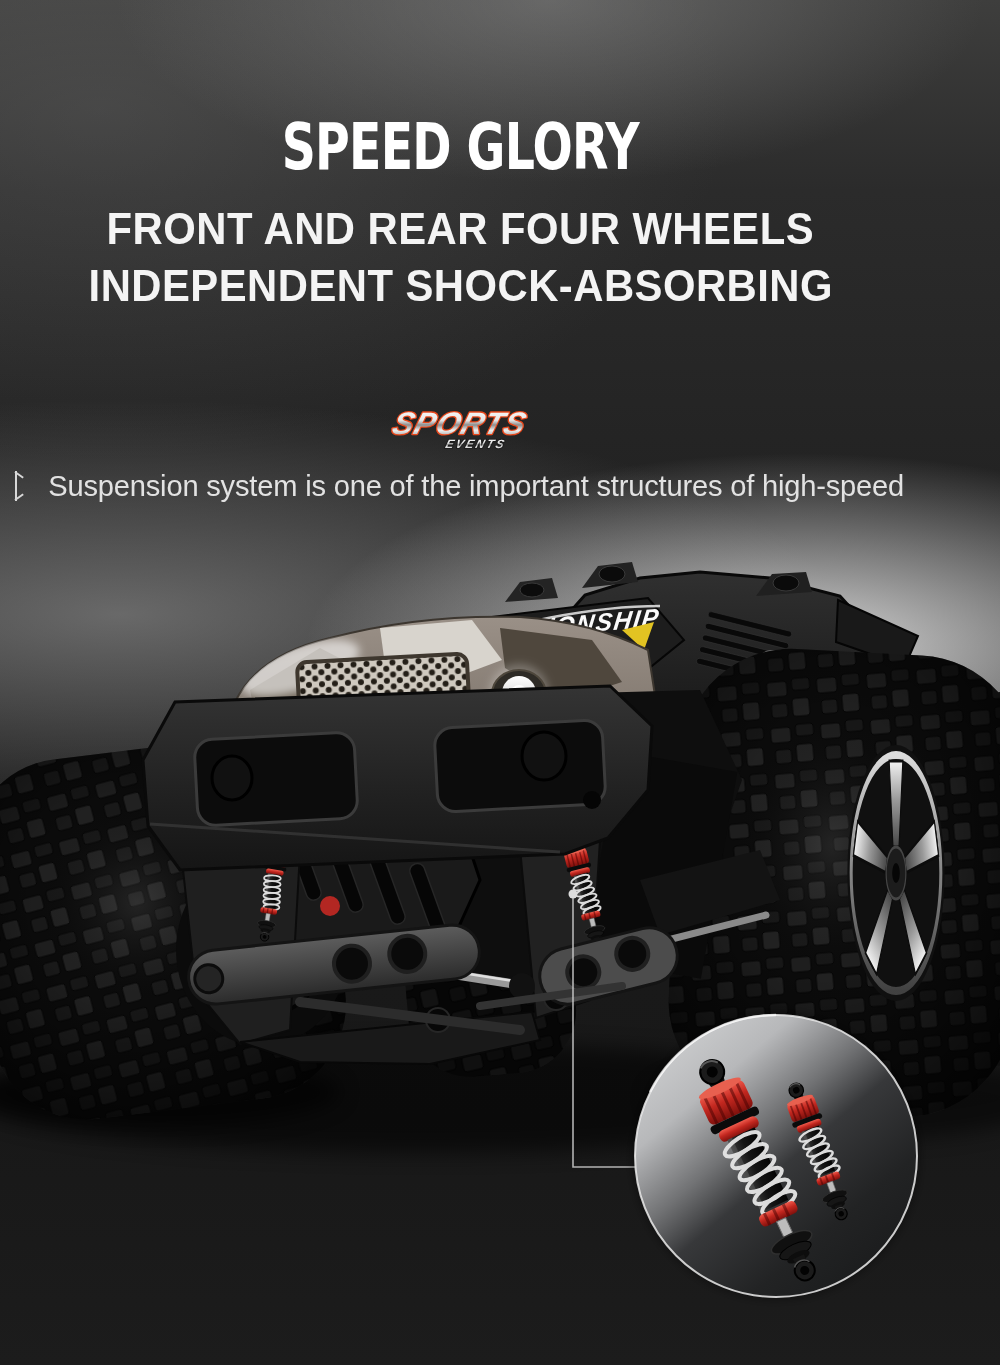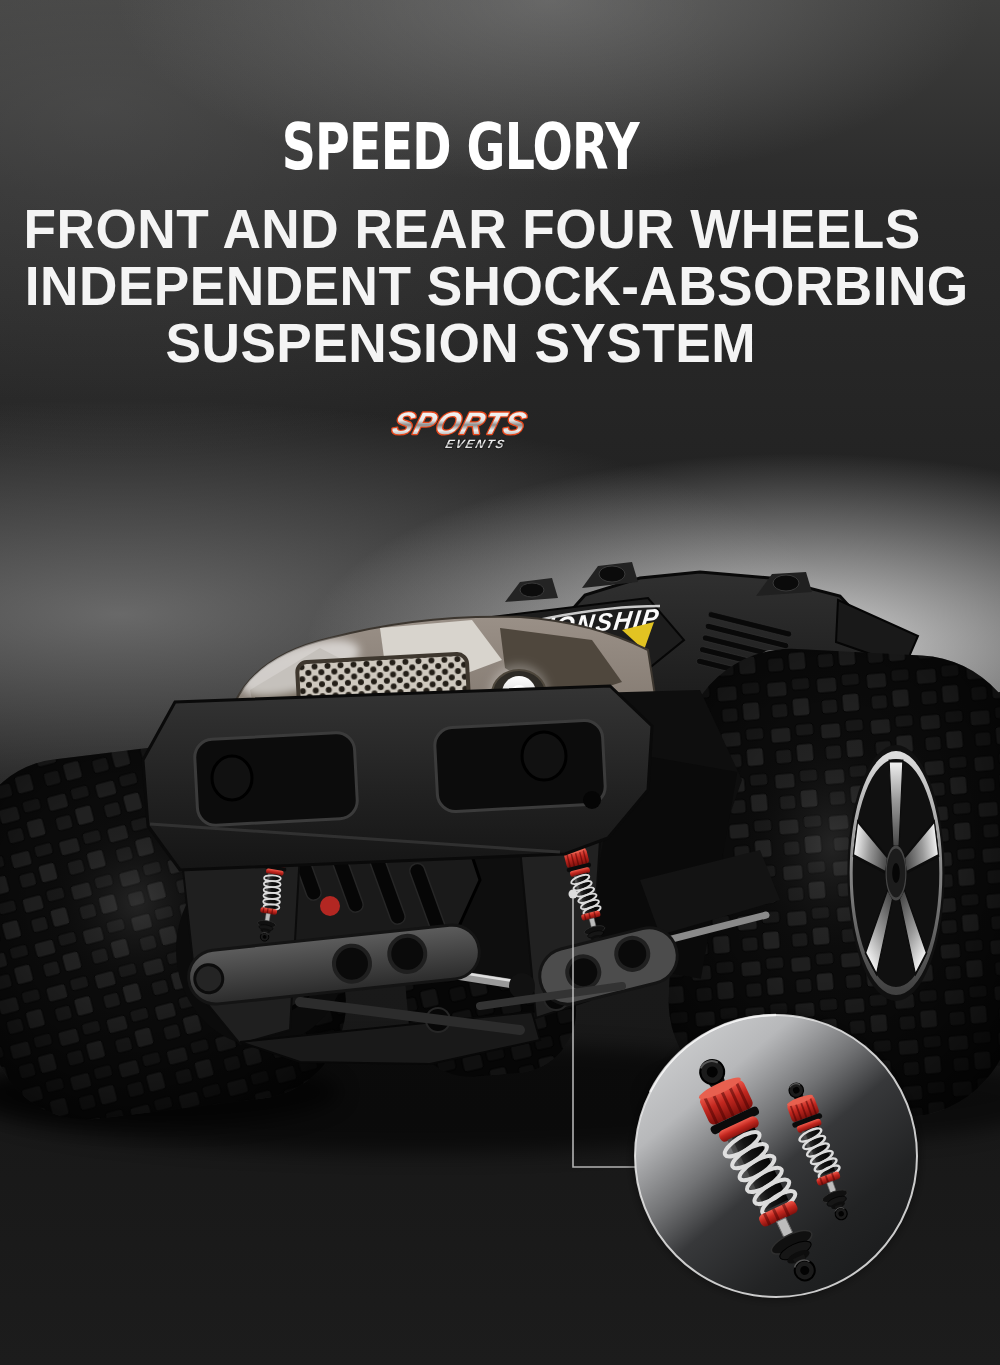--- a/index.html
+++ b/index.html
@@ -8,21 +8,21 @@
     background:
       radial-gradient(ellipse 760px 300px at 80% 47.5%, rgba(228,228,228,.95), rgba(228,228,228,0) 65%),
       radial-gradient(ellipse 1100px 330px at 12% 45%, rgba(165,165,165,.55), rgba(165,165,165,0) 65%),
       radial-gradient(ellipse 620px 260px at 55% 0%, rgba(150,150,150,.45), rgba(150,150,150,0) 70%),
       radial-gradient(ellipse 900px 500px at 10% 8%, rgba(110,110,110,.35), rgba(110,110,110,0) 70%),
       linear-gradient(180deg,#3e3e3d 0%,#2b2b2b 14%,#242424 32%,#202020 45%,#1a1a1a 62%,#181818 82%,#1c1c1c 100%);
   }
   .txt{position:absolute;left:0;width:921px;text-align:center;color:#fff;z-index:3;}
   #title{top:110px;font-family:"DejaVu Sans",sans-serif;font-size:64px;font-weight:800;letter-spacing:-1px;}
   #title .squeeze{display:inline-block;transform:scaleX(.74);transform-origin:50% 50%;white-space:nowrap;}
-  #heading{top:200px;font-size:56px;font-weight:bold;line-height:57px;letter-spacing:.5px;color:#f4f4f4;}
+  #heading{top:200px;font-size:44px;font-weight:bold;line-height:57px;letter-spacing:.5px;color:#f4f4f4;}
   #heading .squeeze{display:inline-block;transform:scaleX(.95);transform-origin:50% 50%;white-space:nowrap;}
   #logo{top:402px;height:56px;}
   #desc{top:468px;font-size:30px;line-height:35px;color:#e2e2e2;letter-spacing:-.2px;}
   #desc .squeeze{display:inline-block;transform:scaleX(.97);transform-origin:50% 50%;white-space:nowrap;}
   .bracket{display:inline-block;position:relative;width:12px;height:30px;vertical-align:-5px;margin:0 10px;}
   .bracket i{position:absolute;top:0;bottom:0;width:2px;background:#d8d8d8;}
   .bracket u{position:absolute;width:10px;height:2px;background:#d8d8d8;}
   .bracket.open i{left:2px;} .bracket.open u{left:2px;}
   .bracket.open u.t{top:0;transform-origin:0 50%;transform:rotate(35deg);}
   .bracket.open u.b{bottom:0;transform-origin:0 50%;transform:rotate(-35deg);}
@@ -403,21 +403,20 @@
     </g>
   </svg>
 
   <div id="title" class="txt">
     <span class="squeeze">SPEED GLORY</span>
   </div>
 
   <div id="heading" class="txt">
     <div><span class="squeeze">FRONT AND REAR FOUR WHEELS</span></div>
     <div><span class="squeeze">INDEPENDENT SHOCK-ABSORBING</span></div>
-    <div><span class="squeeze">SUSPENSION SYSTEM</span></div>
   </div>
 
   <div id="logo" class="txt">
     <svg width="190" height="56" viewBox="0 0 190 56">
       <defs>
         <linearGradient id="chromeL" x1="0" y1="0" x2="0" y2="1">
           <stop offset="0%" stop-color="#ffffff"></stop>
             <stop offset="42%" stop-color="#e6e6e6"></stop>
           <stop offset="55%" stop-color="#8d8d8d"></stop>
             <stop offset="70%" stop-color="#f0f0f0"></stop>
@@ -425,15 +424,18 @@
         </linearGradient>
       </defs>
       <g transform="skewX(-16)">
         <text x="100" y="32" font-size="31" font-weight="bold" font-style="italic" letter-spacing="1" text-anchor="middle" fill="url(#chromeL)" stroke="#e8481c" stroke-width="2.6" style="paint-order:stroke" stroke-linejoin="round">SPORTS</text>
         <text x="122" y="46" font-size="12" font-weight="bold" font-style="italic" letter-spacing="2" text-anchor="middle" fill="url(#chromeL)" stroke="#1e1e1e" stroke-width="2.2" style="paint-order:stroke" stroke-linejoin="round">EVENTS</text>
       </g>
     </svg>
   </div>
 
   <div id="desc" class="txt">
+    <div>
+      <span class="bracket open"><i></i><u class="t"></u><u class="b"></u></span><span class="squeeze">Suspension system is one of the important structures of high-speed</span>
+    </div>
   </div>
 
 </div>
 
 </body></html>

